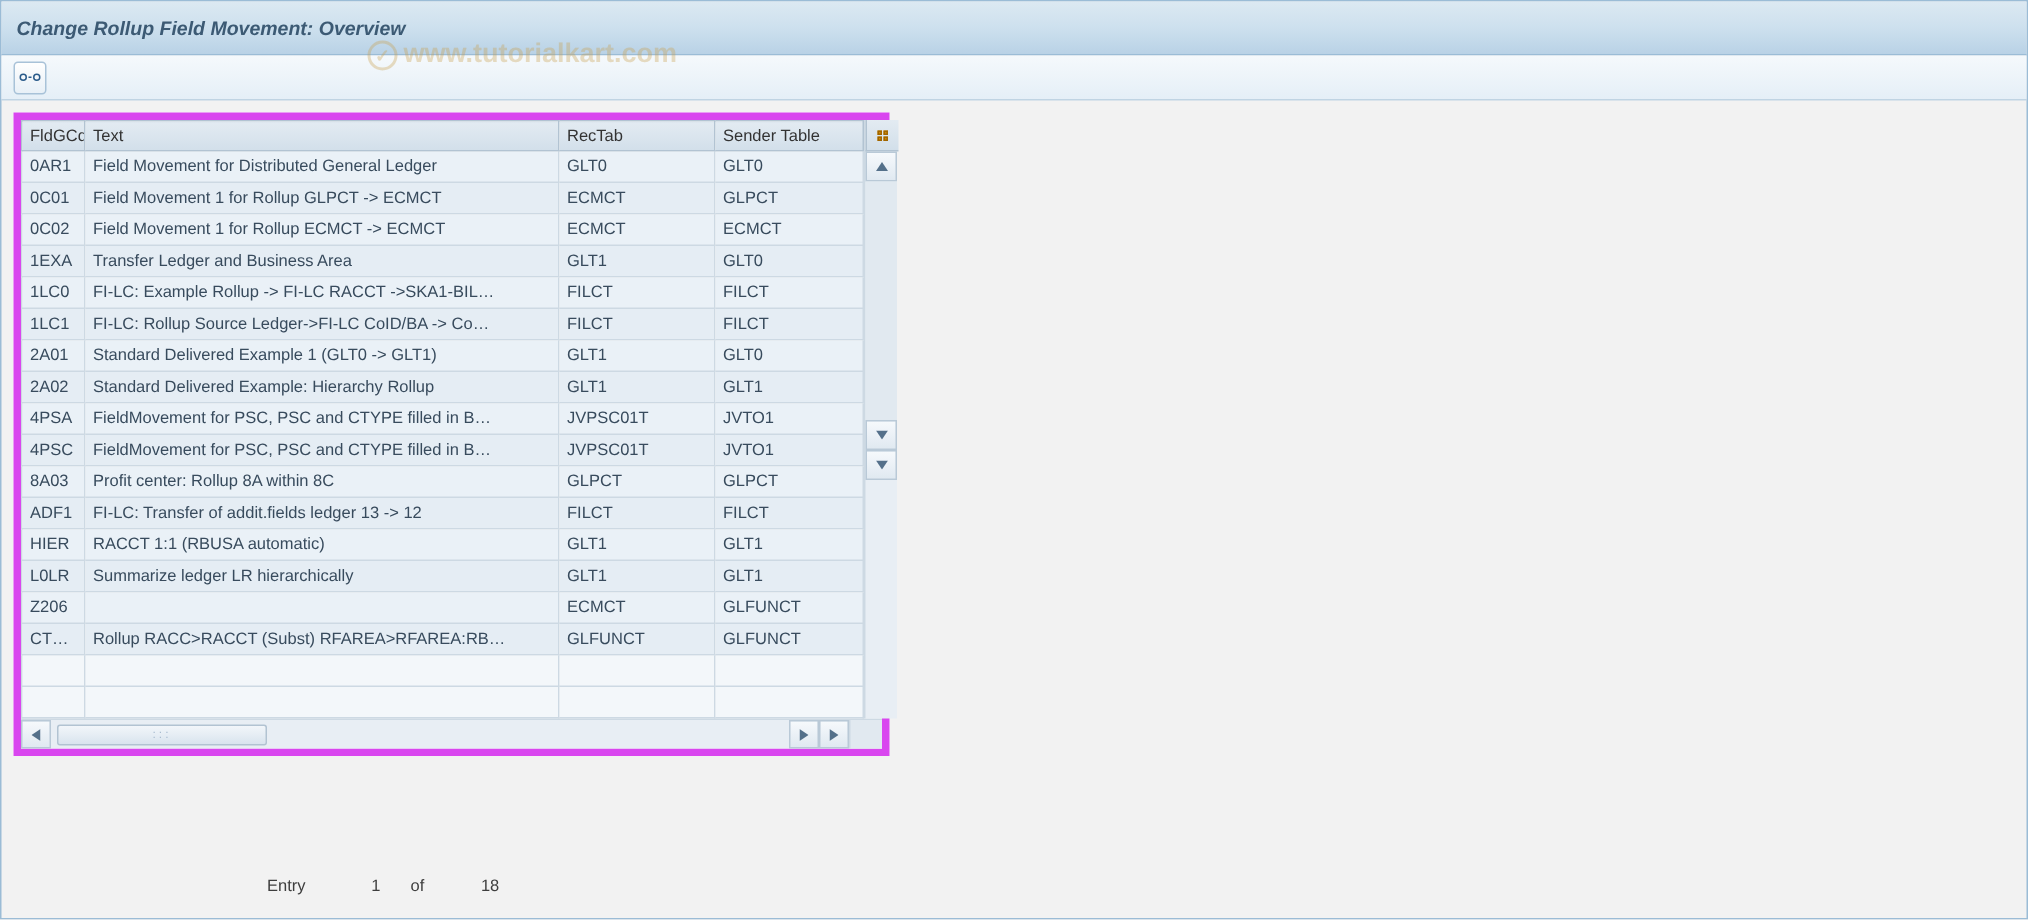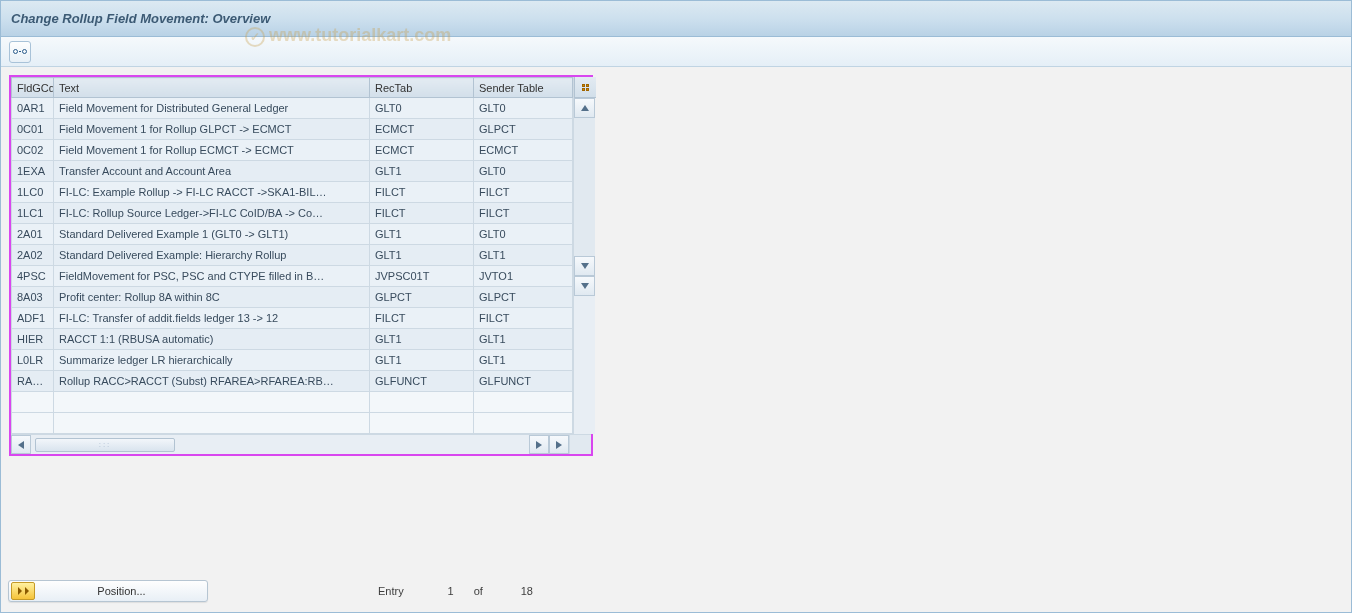--- a/index.html
+++ b/index.html
@@ -85,21 +85,21 @@
       justify-content: center;
       font-size: 12px;
       margin-right: 4px;
     }
     .content-area {
       padding: 8px;
     }
     .table-wrap {
       width: 584px;
       position: relative;
-      border: 2px solid #d946ef;
+      border: 5px solid #d946ef;
       background: #fff;
     }
     .table-scroll-body {
       display: flex;
     }
     .grid {
       border-collapse: collapse;
       width: 561px;
       table-layout: fixed;
     }
@@ -309,21 +309,21 @@
                 <td>GLPCT</td>
               </tr>
               <tr>
                 <td>0C02</td>
                 <td>Field Movement 1 for Rollup ECMCT -&gt; ECMCT</td>
                 <td>ECMCT</td>
                 <td>ECMCT</td>
               </tr>
               <tr>
                 <td>1EXA</td>
-                <td>Transfer Account and Account Area</td>
+                <td>Transfer Ledger and Business Area</td>
                 <td>GLT1</td>
                 <td>GLT0</td>
               </tr>
               <tr>
                 <td>1LC0</td>
                 <td>FI-LC: Example Rollup -&gt; FI-LC RACCT -&gt;SKA1-BIL…</td>
                 <td>FILCT</td>
                 <td>FILCT</td>
               </tr>
               <tr>
@@ -336,20 +336,26 @@
                 <td>2A01</td>
                 <td>Standard Delivered Example 1 (GLT0 -&gt; GLT1)</td>
                 <td>GLT1</td>
                 <td>GLT0</td>
               </tr>
               <tr>
                 <td>2A02</td>
                 <td>Standard Delivered Example: Hierarchy Rollup</td>
                 <td>GLT1</td>
                 <td>GLT1</td>
+              </tr>
+              <tr>
+                <td>4PSA</td>
+                <td>FieldMovement for PSC, PSC and CTYPE filled in B…</td>
+                <td>JVPSC01T</td>
+                <td>JVTO1</td>
               </tr>
               <tr>
                 <td>4PSC</td>
                 <td>FieldMovement for PSC, PSC and CTYPE filled in B…</td>
                 <td>JVPSC01T</td>
                 <td>JVTO1</td>
               </tr>
               <tr>
                 <td>8A03</td>
                 <td>Profit center: Rollup 8A within 8C</td>
@@ -368,21 +374,27 @@
                 <td>GLT1</td>
                 <td>GLT1</td>
               </tr>
               <tr>
                 <td>L0LR</td>
                 <td>Summarize ledger LR hierarchically</td>
                 <td>GLT1</td>
                 <td>GLT1</td>
               </tr>
               <tr>
-                <td>RACCT</td>
+                <td>Z206</td>
+                <td></td>
+                <td>ECMCT</td>
+                <td>GLFUNCT</td>
+              </tr>
+              <tr>
+                <td>CTYPE</td>
                 <td>Rollup RACC&gt;RACCT (Subst) RFAREA&gt;RFAREA:RB…</td>
                 <td>GLFUNCT</td>
                 <td>GLFUNCT</td>
               </tr>
               <tr class="empty">
                 <td>&nbsp;</td>
                 <td>&nbsp;</td>
                 <td>&nbsp;</td>
                 <td>&nbsp;</td>
               </tr>
@@ -439,33 +451,20 @@
           <svg width="6" height="8">
               <polygon points="0,0 6,4 0,8" fill="#54708a"></polygon>
             </svg>
         </div>
         <div style="width:22px;background:#e1e9f0;border-left:1px solid #cdd9e3;"></div>
       </div>
     </div>
   </div>
 
   <div class="status-bar">
-    <div class="position-btn">
-      <span class="icon-wrap">
-        <span class="arrow-set">
-          <svg width="7" height="10">
-              <polygon points="2,1 6,5 2,9" fill="#8a5a00"></polygon>
-            </svg>
-          <svg width="7" height="10">
-              <polygon points="1,1 5,5 1,9" fill="#8a5a00"></polygon>
-            </svg>
-        </span>
-      </span>
-      <span class="label">Position...</span>
-    </div>
     <div class="entry-text">
       <span>Entry</span>
       <span class="num">1</span>
       <span>of</span>
       <span class="of-num">18</span>
     </div>
   </div>
 </div>
 
 </body></html>

